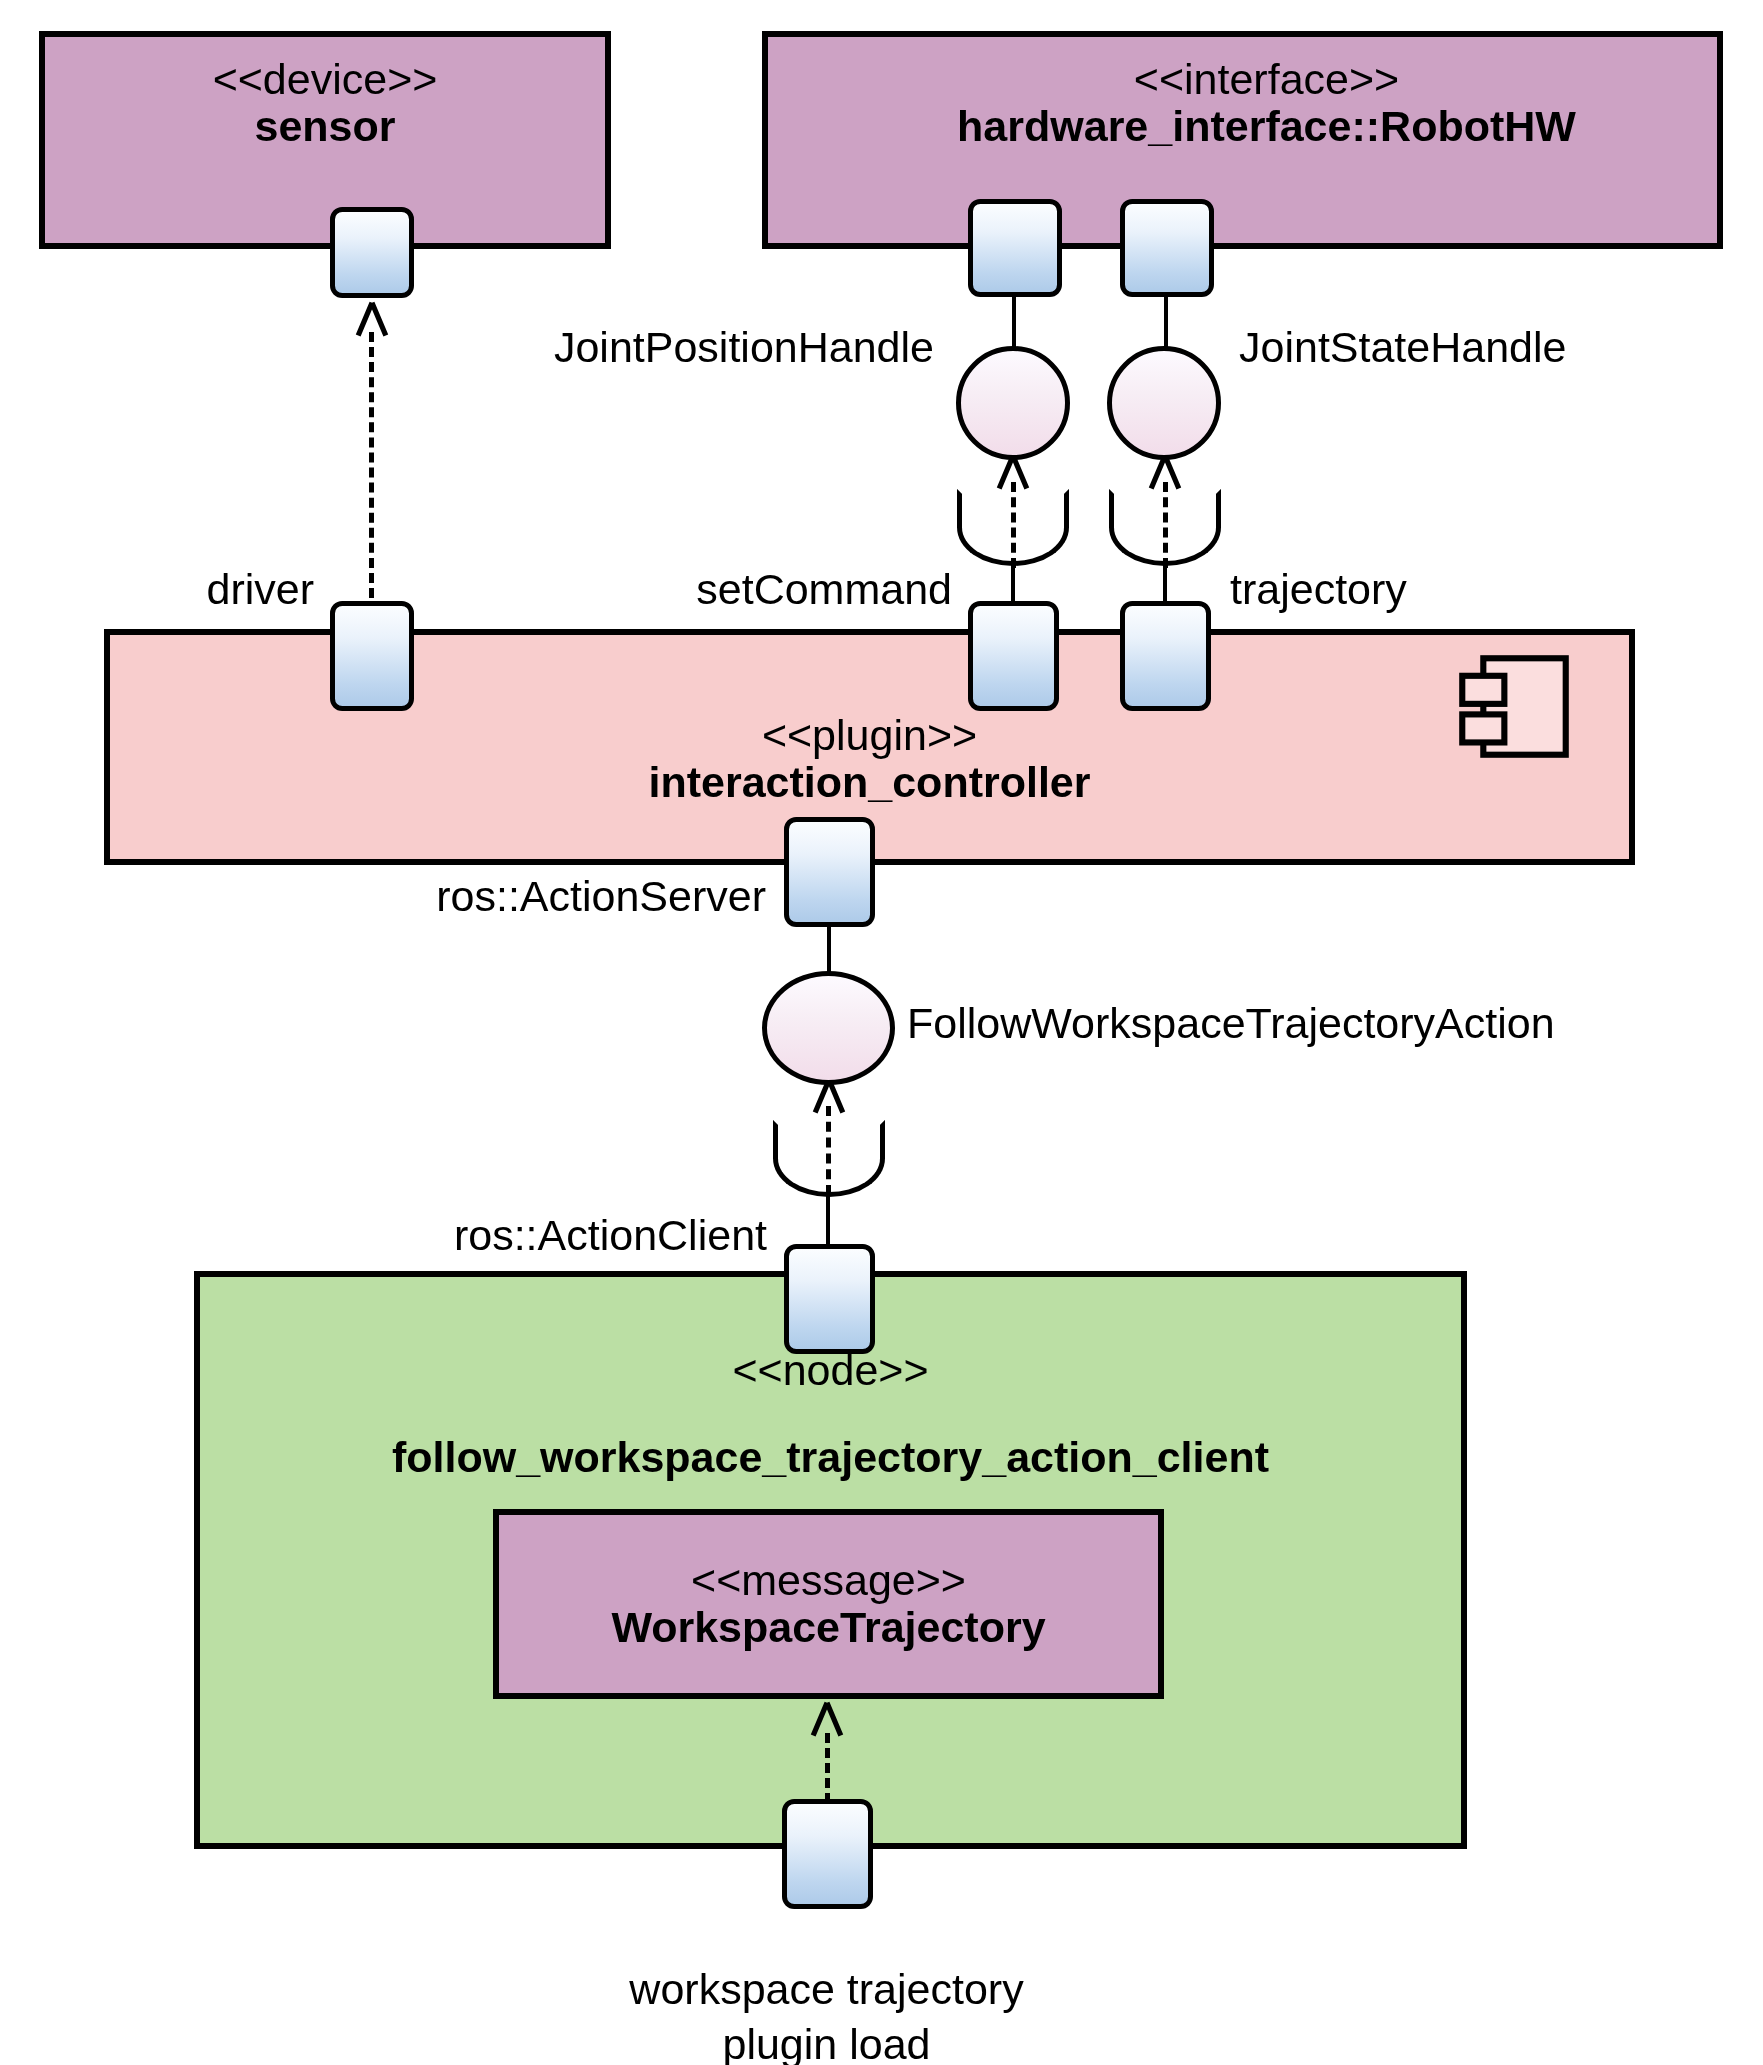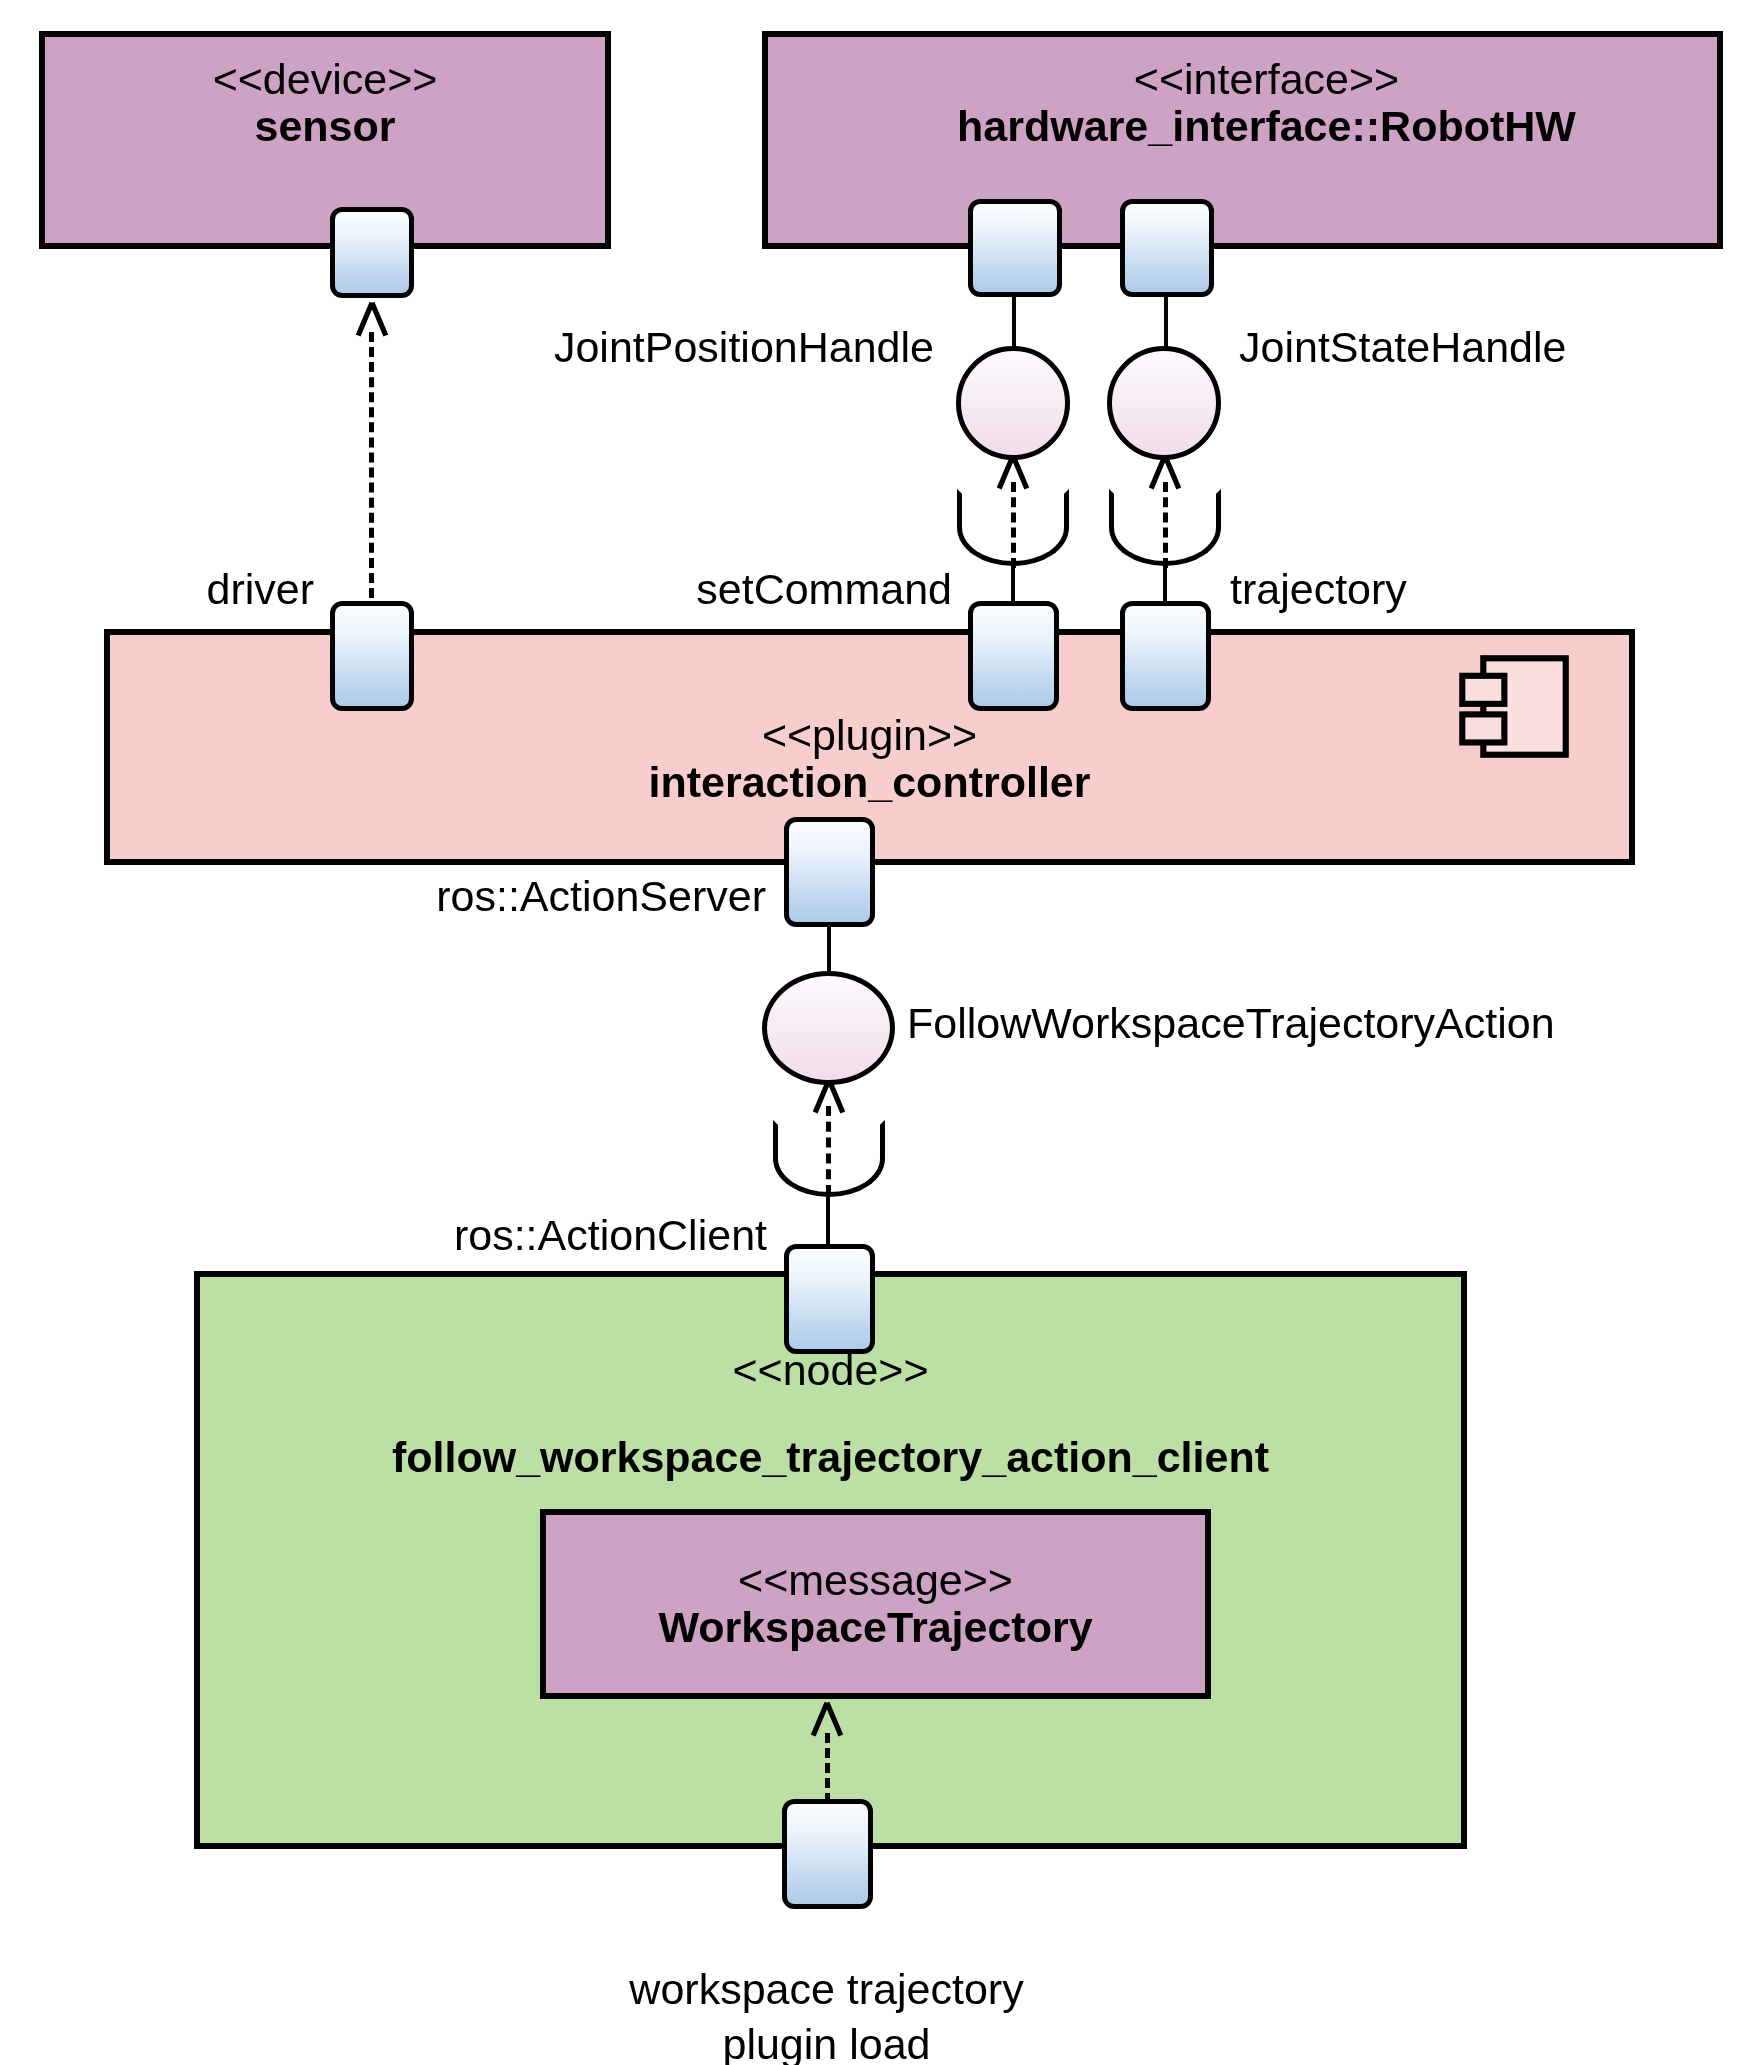--- a/index.html
+++ b/index.html
@@ -36,21 +36,21 @@
   .box-name {
     font-size: 43px;
     line-height: 1.12;
     color: #000000;
     font-weight: bold;
     white-space: nowrap;
   }
   
   .fill-device    { background: #cda2c4; }
   .fill-interface { background: #cda2c4; }
-  .fill-message   { background: #cda2c4; margin-left: 47px; }
+  .fill-message   { background: #cda2c4; }
   .fill-plugin    { background: #f8cdcd; }
   .fill-node      { background: #bbdfa4; gap: 40px; }
 
   
   .port {
     position: absolute;
     box-sizing: border-box;
     border: 5.2px solid #000000;
     border-radius: 12.2px;
     background: linear-gradient(to bottom, #fbfdff 0%, #eaf2fb 32%, #bed6ef 78%, #aecbe9 100%);

